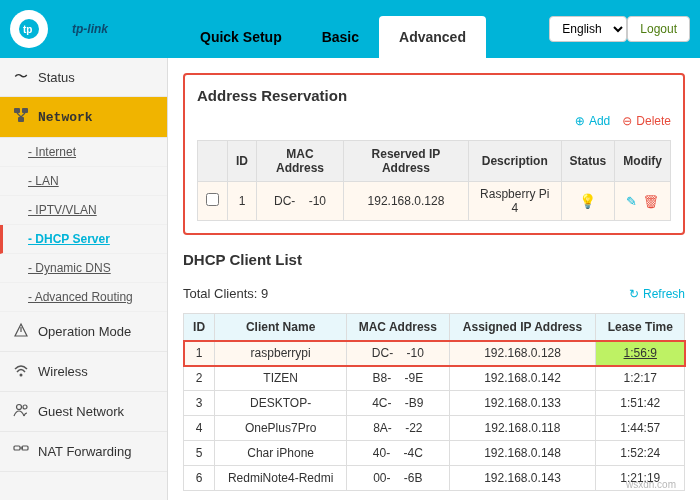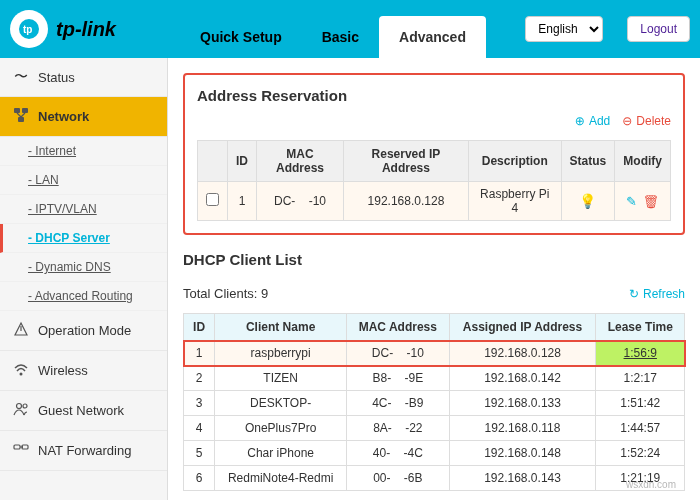--- a/index.html
+++ b/index.html
@@ -20,24 +20,25 @@
     }
     .logo-icon {
       width: 38px; height: 38px;
       background: white;
       border-radius: 50%;
       display: flex; align-items: center; justify-content: center;
       margin-right: 8px;
       flex-shrink: 0;
     }
     .logo-text {
-      color: #000000;
-      font-size: 20px;
+      color: #0c4a6e;
+      font-size: 12px;
       font-weight: bold;
       font-style: italic;
+      margin-left: 16px;
     }
     .nav-tabs {
       display: flex;
       align-items: flex-end;
       flex: 1;
       height: 100%;
       padding-bottom: 0;
     }
     .nav-tab {
       padding: 8px 20px;
@@ -51,37 +52,37 @@
       font-weight: bold;
     }
     .nav-tab.active {
       background: white;
       color: #333;
       font-weight: bold;
     }
     .header-right {
       display: flex;
       align-items: center;
-      gap: 24px;
+      gap: 0;
     }
     .lang-select {
       padding: 4px 8px;
       border-radius: 4px;
       border: 1px solid #ccc;
       background: white;
       font-size: 12px;
     }
     .logout-btn {
       padding: 5px 12px;
       background: white;
       border: 1px solid #ccc;
       border-radius: 4px;
       cursor: pointer;
       font-size: 12px;
-      color: #4c1d95;
+      color: #4d7c0f;
     }
 
     
     .main-layout {
       display: flex;
       height: 442px;
     }
 
     
     .sidebar {
@@ -97,20 +98,21 @@
       padding: 10px 12px;
       cursor: pointer;
       font-size: 13px;
       color: #333;
       border-bottom: 1px solid #e8e8e8;
     }
     .sidebar-item.active {
       background: #f0b400;
       color: #333;
       font-weight: bold;
+      font-family: Liberation Mono, monospace;
     }
     .sidebar-icon {
       margin-right: 8px;
       width: 18px;
       text-align: center;
       font-size: 14px;
     }
     .sidebar-sub {
       padding: 7px 12px 7px 28px;
       font-size: 12px;

